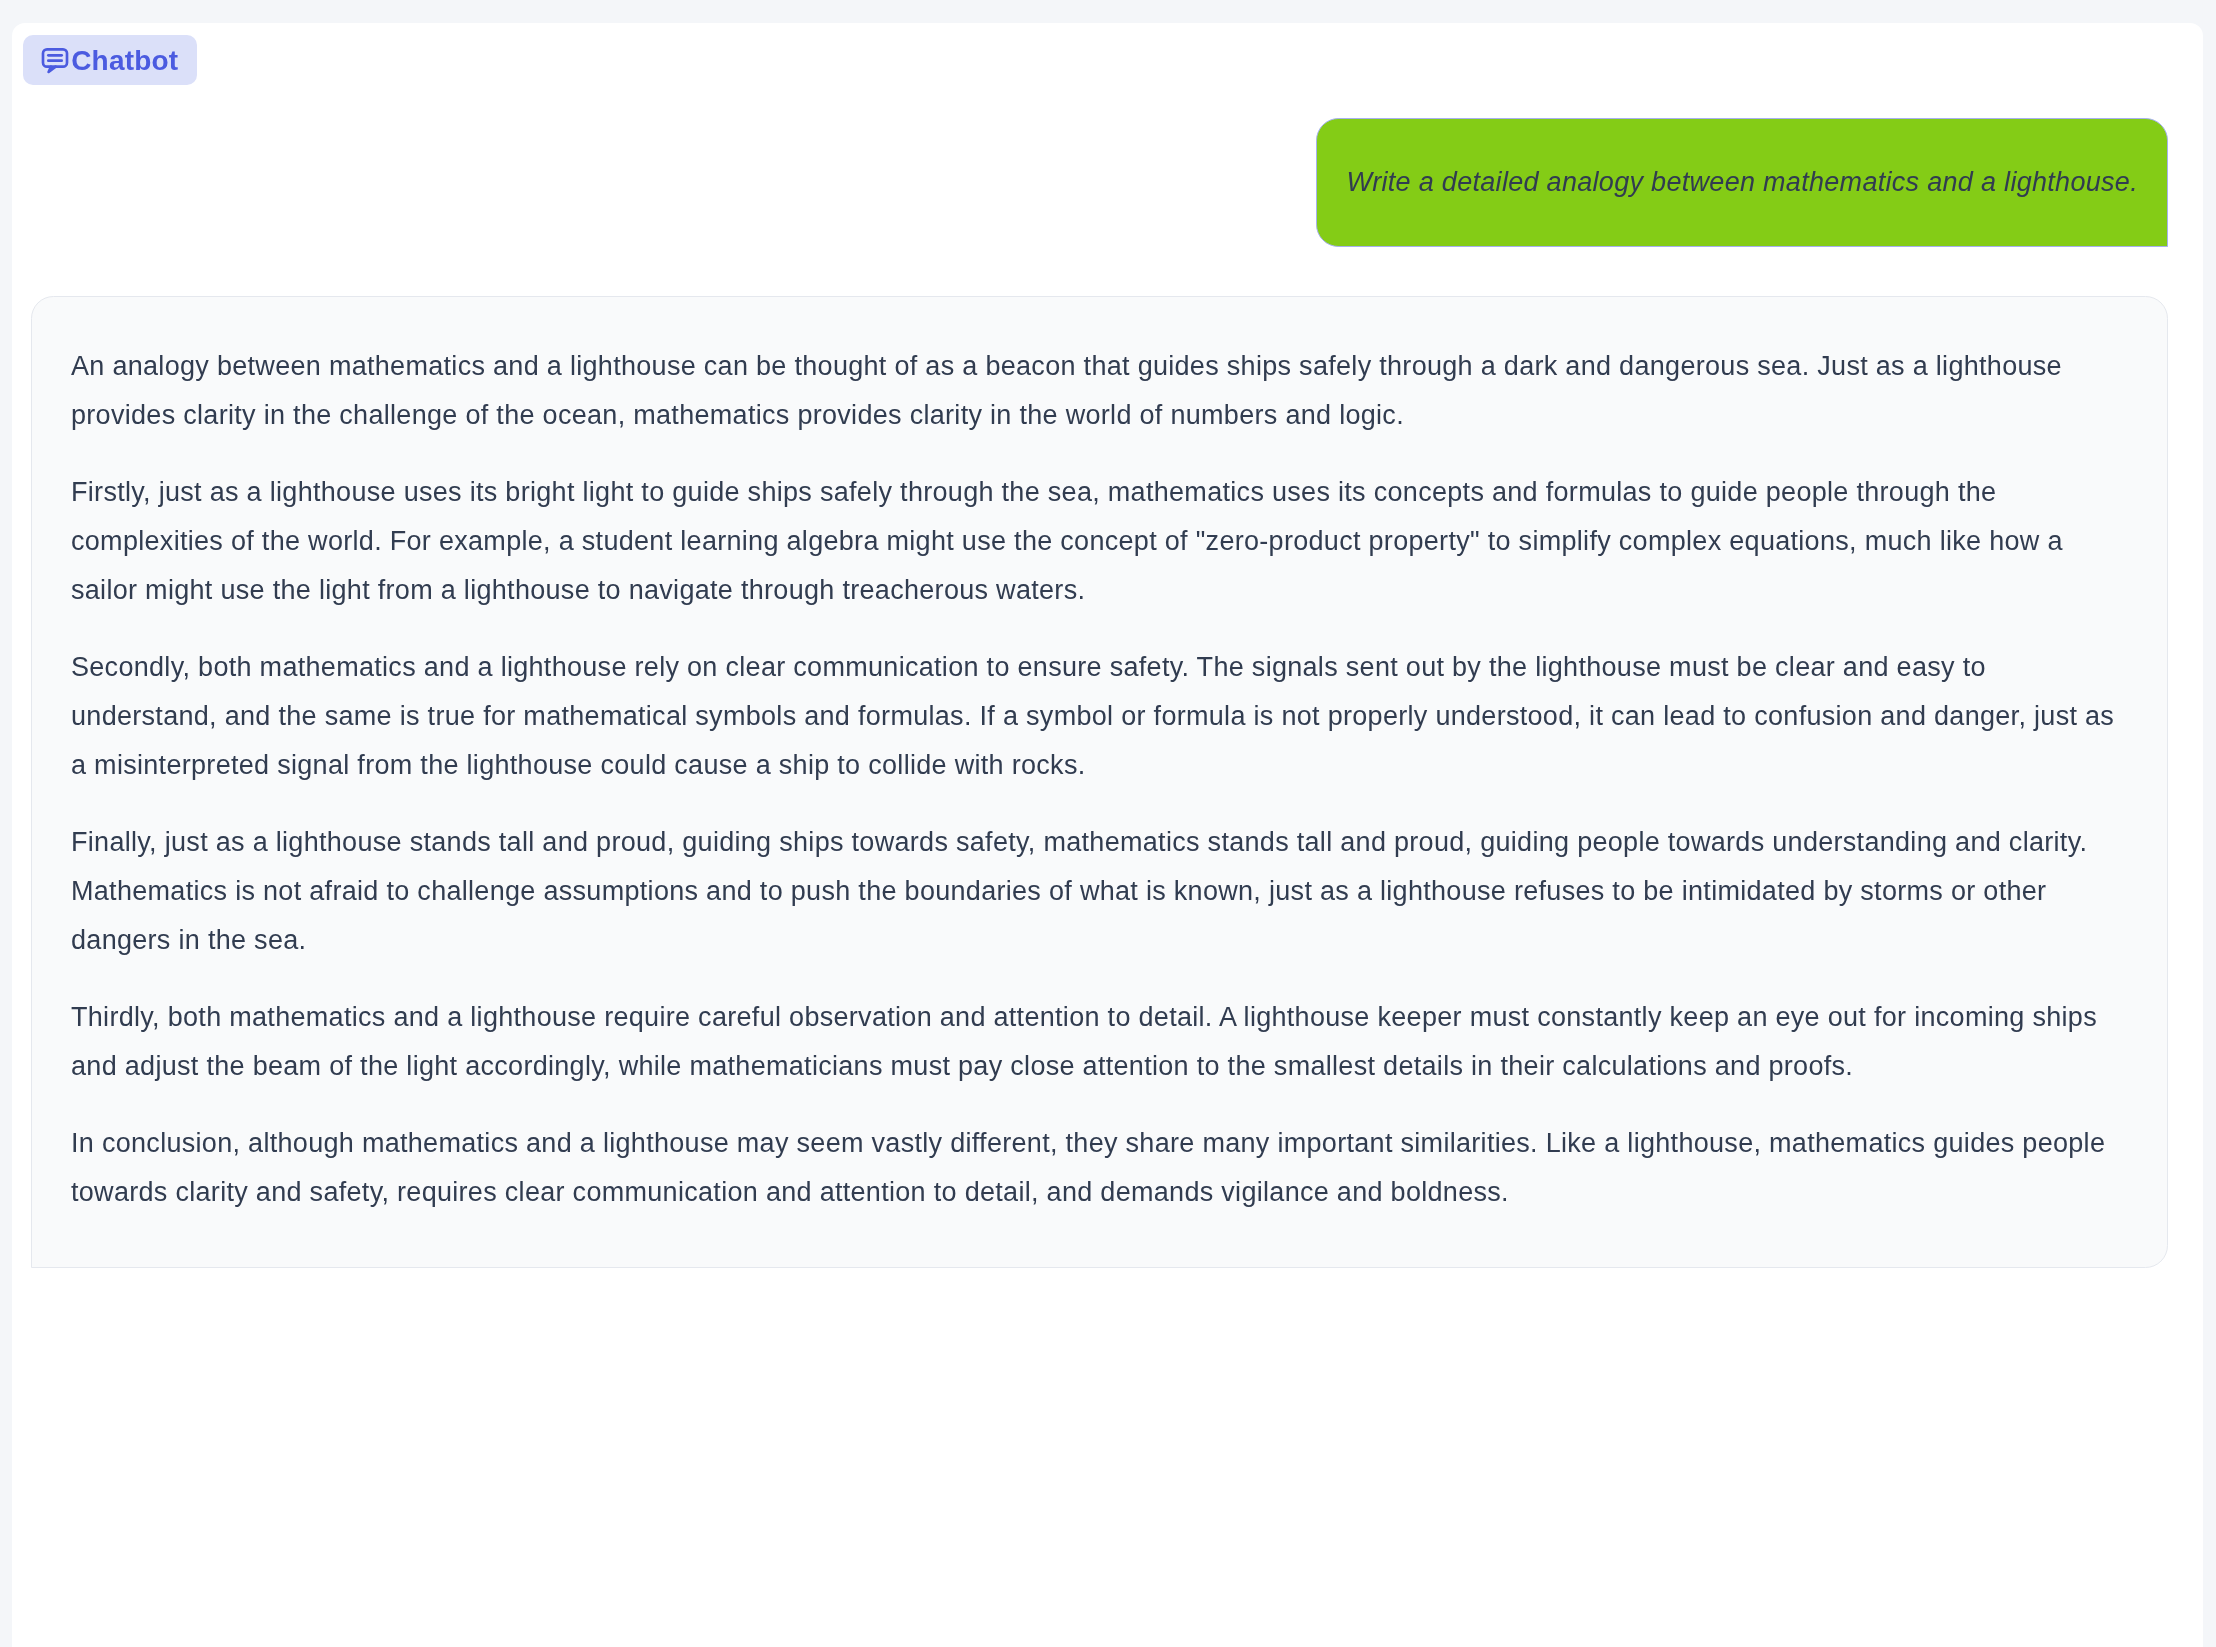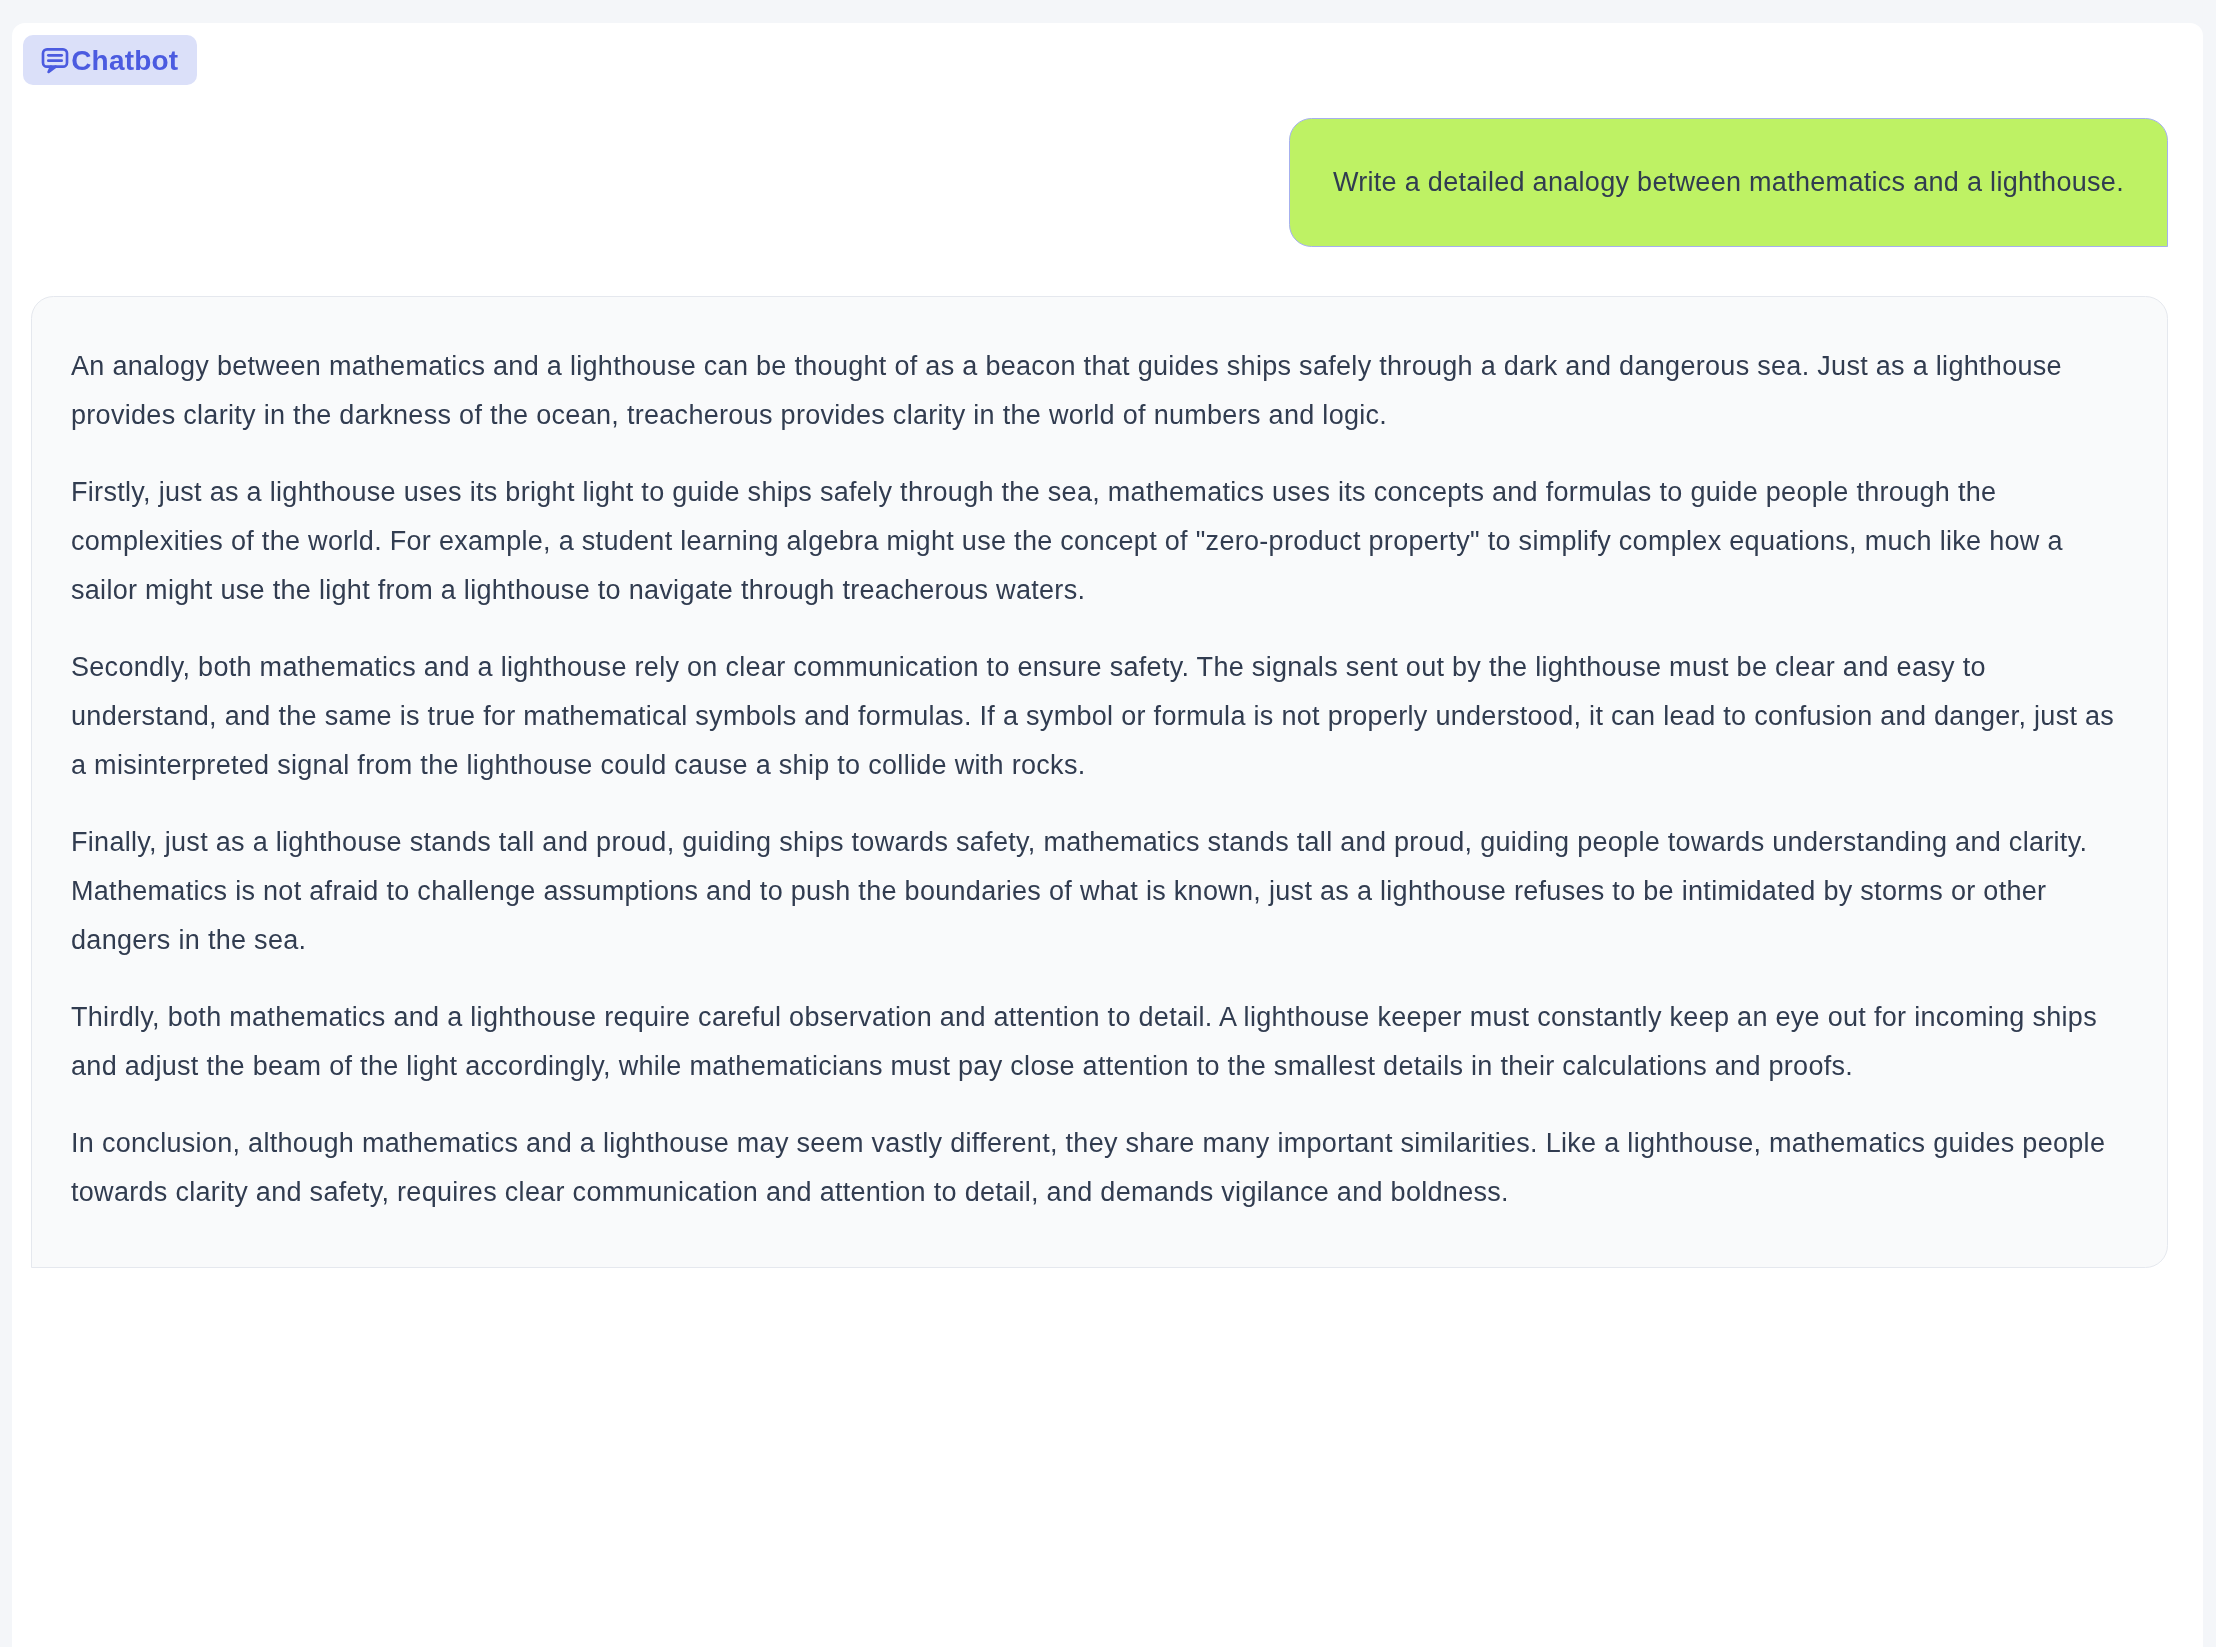--- a/index.html
+++ b/index.html
@@ -73,25 +73,26 @@
     margin-top: 49px;
   }
   .bubble {
     box-sizing: border-box;
     color: #313c50;
     font-size: 27px;
     line-height: 49px;
     letter-spacing: 0.3px;
   }
   .bubble.user {
-    background: #bef264;
+    background: #84cc16;
     border: 1.9px solid #a6b0ee;
     border-radius: 22.5px 22.5px 0 22.5px;
-    padding: 39px 43px;
+    padding: 39px 29px;
     max-width: 1068px;
+    font-style: italic;
   }
   .bubble.bot {
     background: #f9fafb;
     border: 1.9px solid #e5e8ee;
     border-radius: 22.5px 22.5px 22.5px 0;
     padding: 17px 41px 22.5px 39px;
     flex: 1 1 auto;
   }
   .bubble.bot p {
     margin: 28px 0;
@@ -118,21 +119,21 @@
     <div class="messages">
 
       <div class="row user-row">
         <div class="bubble user">
           <span>Write a detailed analogy between mathematics and a lighthouse.</span>
         </div>
       </div>
 
       <div class="row bot-row">
         <div class="bubble bot">
-            <p>An analogy between mathematics and a lighthouse can be thought of as a beacon that guides ships safely through a dark and dangerous sea. Just as a lighthouse provides clarity in the darkness of the ocean, treacherous provides clarity in the world of numbers and logic.</p>
+            <p>An analogy between mathematics and a lighthouse can be thought of as a beacon that guides ships safely through a dark and dangerous sea. Just as a lighthouse provides clarity in the challenge of the ocean, mathematics provides clarity in the world of numbers and logic.</p>
             <p>Firstly, just as a lighthouse uses its bright light to guide ships safely through the sea, mathematics uses its concepts and formulas to guide people through the complexities of the world. For example, a student learning algebra might use the concept of "zero-product property" to simplify complex equations, much like how a sailor might use the light from a lighthouse to navigate through treacherous waters.</p>
             <p>Secondly, both mathematics and a lighthouse rely on clear communication to ensure safety. The signals sent out by the lighthouse must be clear and easy to understand, and the same is true for mathematical symbols and formulas. If a symbol or formula is not properly understood, it can lead to confusion and danger, just as a misinterpreted signal from the lighthouse could cause a ship to collide with rocks.</p>
             <p>Finally, just as a lighthouse stands tall and proud, guiding ships towards safety, mathematics stands tall and proud, guiding people towards understanding and clarity. Mathematics is not afraid to challenge assumptions and to push the boundaries of what is known, just as a lighthouse refuses to be intimidated by storms or other dangers in the sea.</p>
             <p>Thirdly, both mathematics and a lighthouse require careful observation and attention to detail. A lighthouse keeper must constantly keep an eye out for incoming ships and adjust the beam of the light accordingly, while mathematicians must pay close attention to the smallest details in their calculations and proofs.</p>
             <p>In conclusion, although mathematics and a lighthouse may seem vastly different, they share many important similarities. Like a lighthouse, mathematics guides people towards clarity and safety, requires clear communication and attention to detail, and demands vigilance and boldness.</p>
           </div>
       </div>
 
     </div>
   </div>

